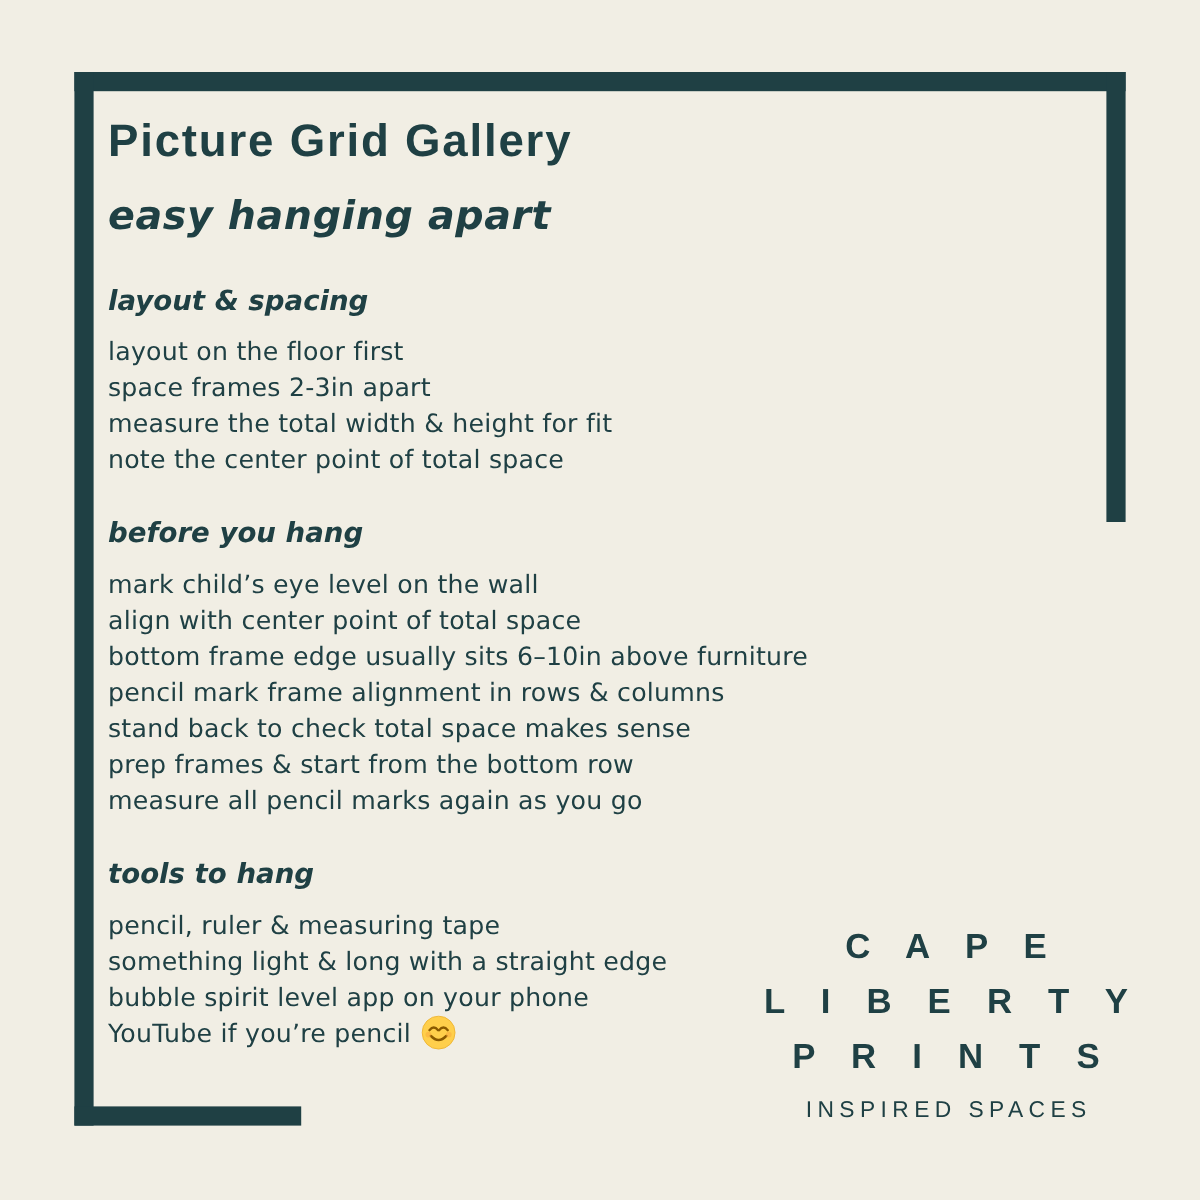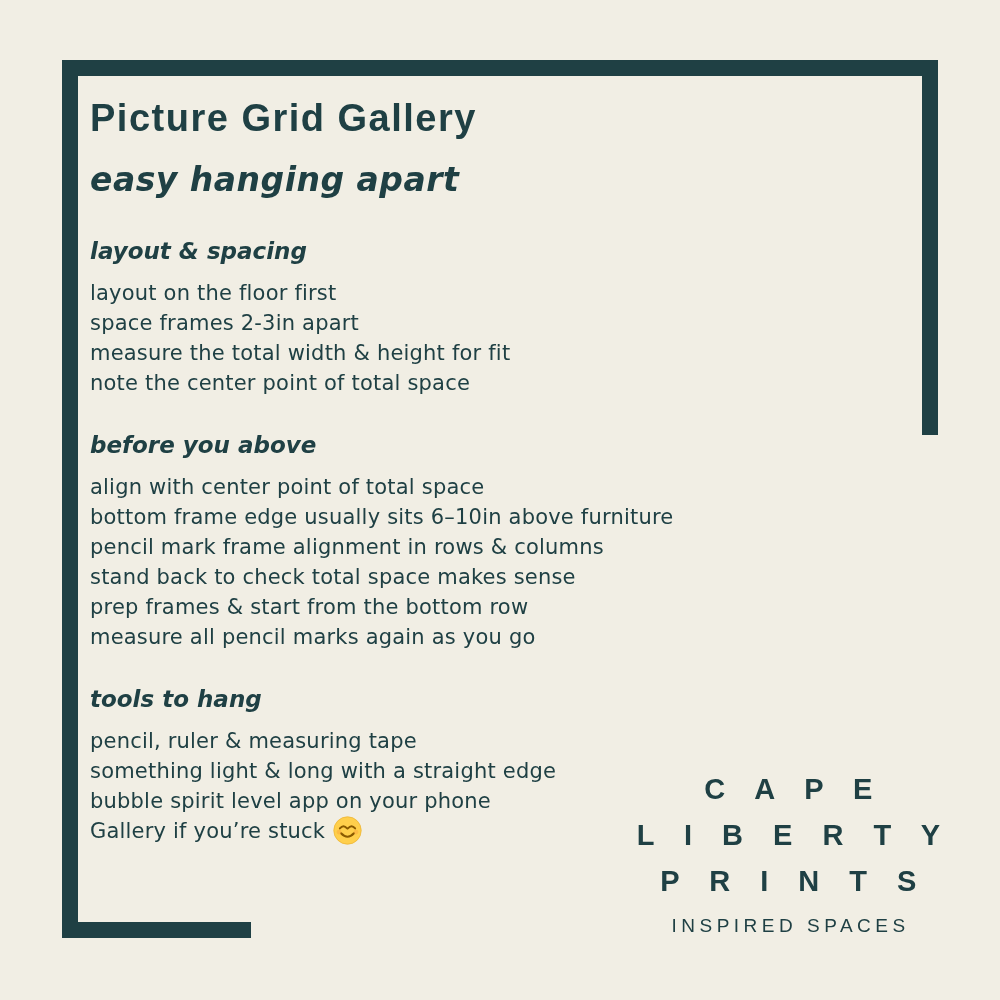--- a/index.html
+++ b/index.html
@@ -97,39 +97,40 @@
       <h2 class="section-heading">layout &amp; spacing</h2>
       <div class="tips">
         <p class="tip-line">layout on the floor first</p>
         <p class="tip-line">space frames 2-3in apart</p>
         <p class="tip-line">measure the total width &amp; height for fit</p>
         <p class="tip-line">note the center point of total space</p>
       </div>
     </section>
 
     <section>
-      <h2 class="section-heading">before you above</h2>
+      <h2 class="section-heading">before you hang</h2>
       <div class="tips">
+        <p class="tip-line">mark child’s eye level on the wall</p>
         <p class="tip-line">align with center point of total space</p>
         <p class="tip-line">bottom frame edge usually sits 6–10in above furniture</p>
         <p class="tip-line">pencil mark frame alignment in rows &amp; columns</p>
         <p class="tip-line">stand back to check total space makes sense</p>
         <p class="tip-line">prep frames &amp; start from the bottom row</p>
         <p class="tip-line">measure all pencil marks again as you go</p>
       </div>
     </section>
 
     <section>
       <h2 class="section-heading">tools to hang</h2>
       <div class="tips">
         <p class="tip-line">pencil, ruler &amp; measuring tape</p>
         <p class="tip-line">something light &amp; long with a straight edge</p>
         <p class="tip-line">bubble spirit level app on your phone</p>
         <p class="tip-line emoji-line">
-          <span>Gallery if you’re stuck</span><span class="emoji">
+          <span>YouTube if you’re pencil</span><span class="emoji">
             <svg viewBox="0 0 36 36" width="29" height="29" aria-hidden="true">
               <circle cx="18" cy="18" r="17" fill="#ffcf4b"></circle>
               <circle cx="18" cy="18" r="17" fill="none" stroke="#eeb636" stroke-width="1"></circle>
               <path d="M8.5 15.5 q 4.5 -5.5 9 0" fill="none" stroke="#8a5a00" stroke-width="2.4" stroke-linecap="round"></path>
               <path d="M18.5 15.5 q 4.5 -5.5 9 0" fill="none" stroke="#8a5a00" stroke-width="2.4" stroke-linecap="round"></path>
               <path d="M10 21.5 q 8 8.5 16 0" fill="none" stroke="#8a5a00" stroke-width="2.6" stroke-linecap="round"></path>
               <circle cx="7.5" cy="20" r="3" fill="#f9a13a" opacity="0.45"></circle>
               <circle cx="28.5" cy="20" r="3" fill="#f9a13a" opacity="0.45"></circle>
             </svg>
           </span>

